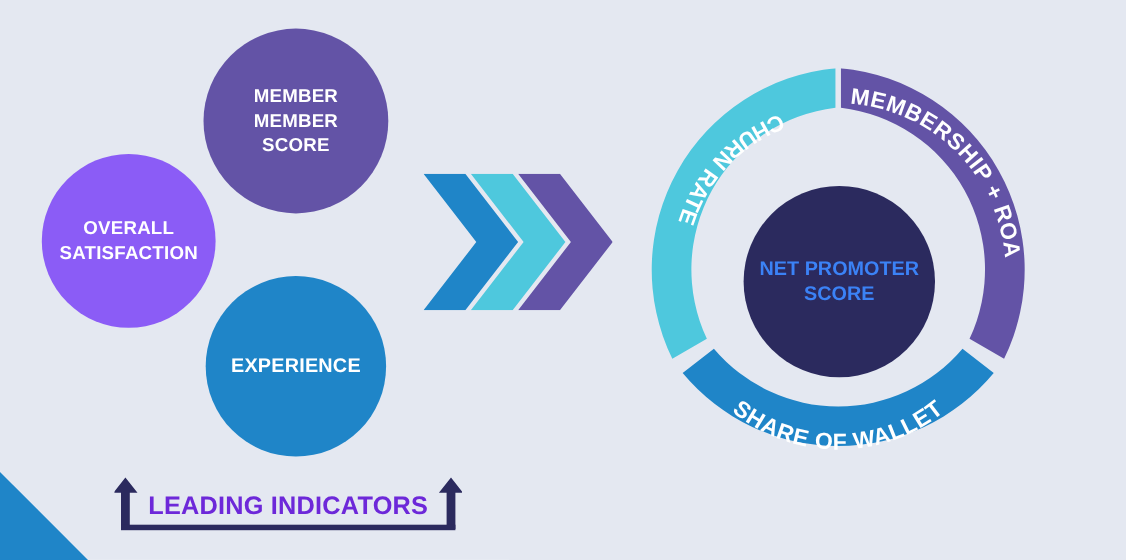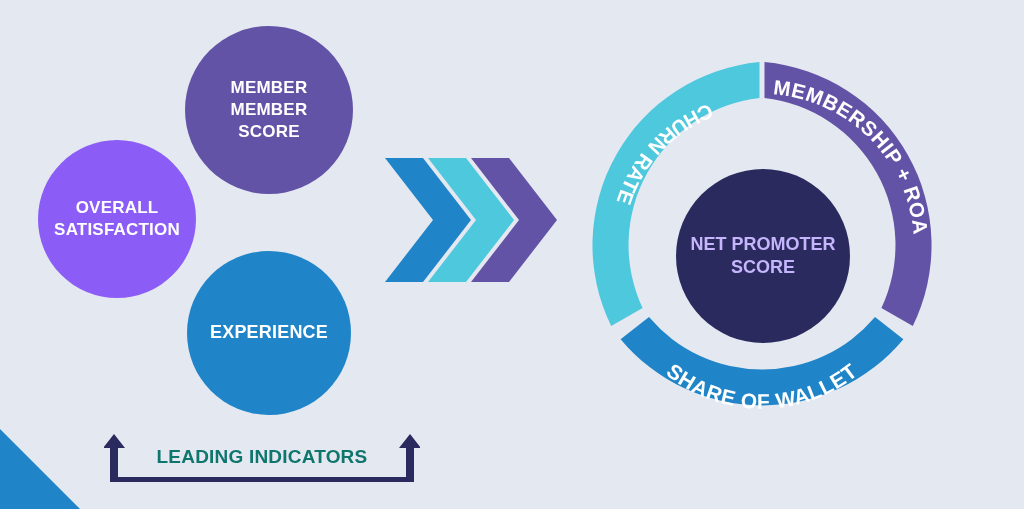--- a/index.html
+++ b/index.html
@@ -87,44 +87,44 @@
     left: 676px;
     top: 169px;
     width: 174px;
     height: 174px;
     border-radius: 50%;
     background: #2b2a5e;
     display: flex;
     align-items: center;
     justify-content: center;
     text-align: center;
-    color: #c4b5fd;
+    color: #3b82f6;
     font-weight: bold;
     font-size: 18px;
     line-height: 1.3;
     z-index: 4;
     user-select: none;
   }
 
   
   .bracket {
     position: absolute;
     height: 66px;
   }
   .bracket-leading { left: 104px; top: 428px; width: 316px; }
   .bracket-lagging { left: 604px; top: 428px; width: 316px; }
   .bracket-label {
     position: absolute;
     left: 0;
     right: 0;
     top: 18px;
     text-align: center;
-    color: #0f766e;
+    color: #6d28d9;
     font-weight: bold;
-    font-size: 19px;
+    font-size: 23px;
     letter-spacing: 0.2px;
     user-select: none;
   }
 </style>
 </head>
 <body>
 
 <div id="canvas">
 
   <div class="corner-accent"></div>

